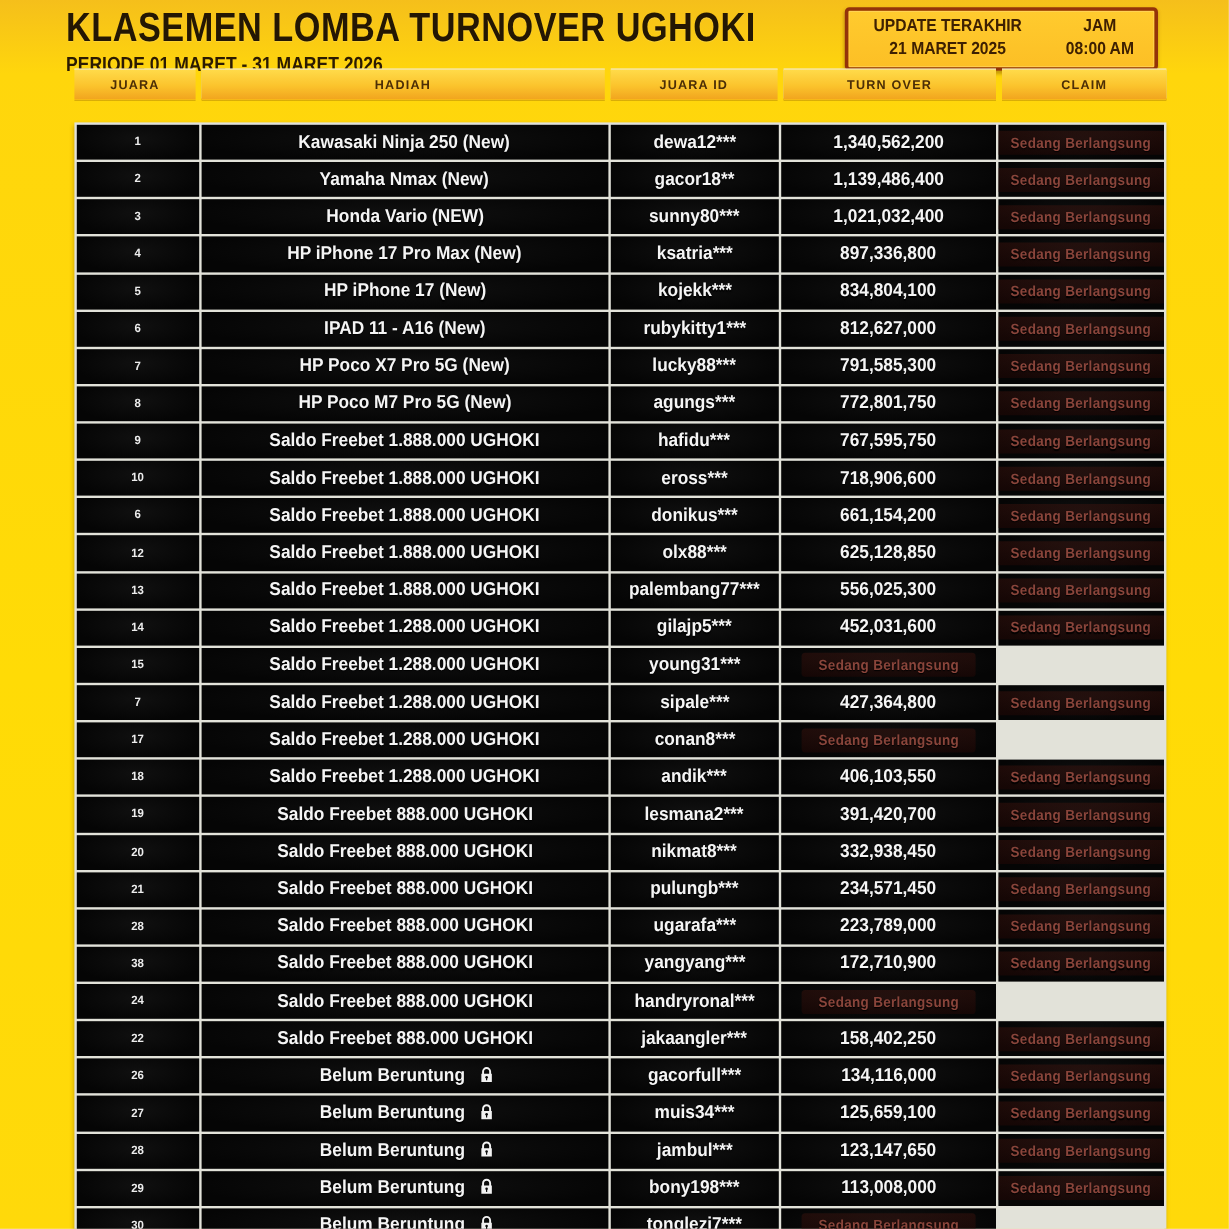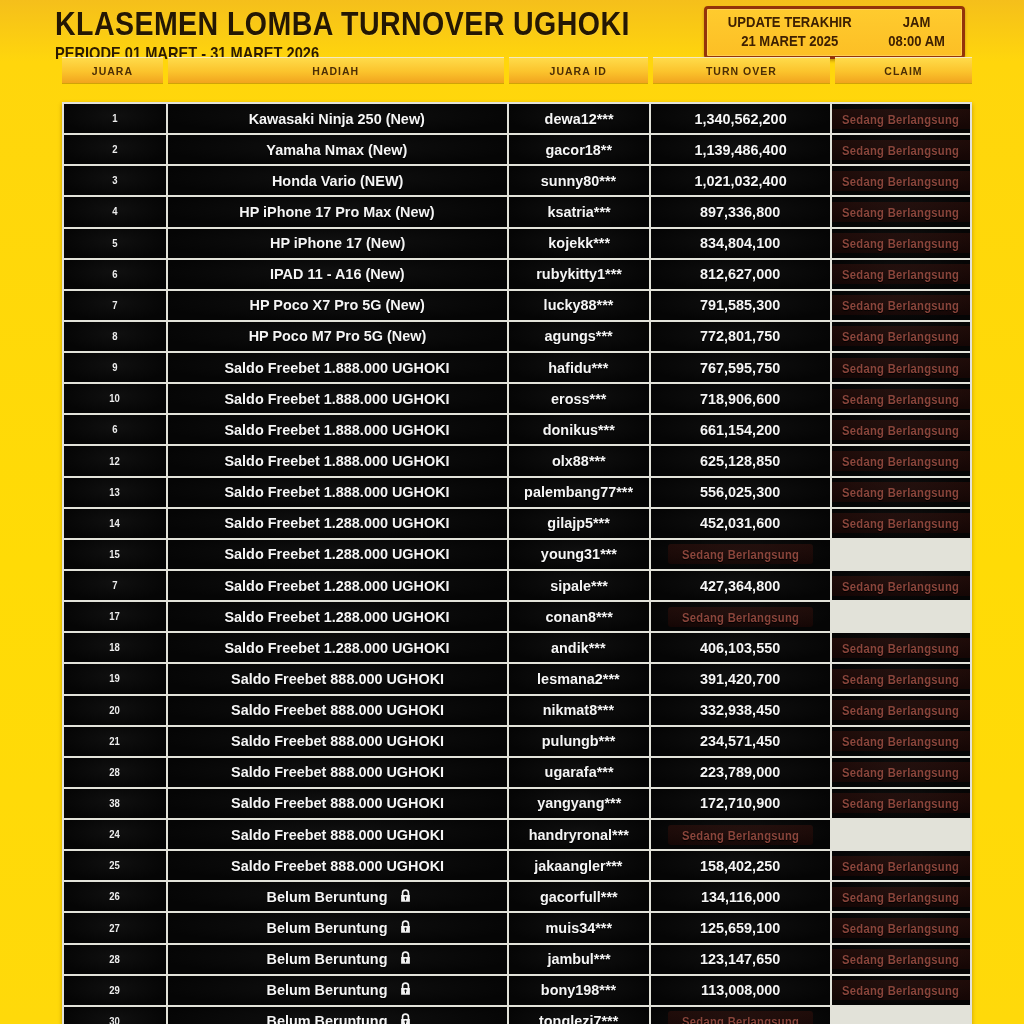--- a/index.html
+++ b/index.html
@@ -584,21 +584,21 @@
     <div class="t-cell">
       <span class="user-text">handryronal***</span>
     </div>
     <div class="t-cell">
       <span class="claim-panel"><span class="claim-text">Sedang Berlangsung</span></span>
     </div>
   </div>
 
   <div class="t-row">
     <div class="t-cell">
-      <span class="rank-text">25</span>
+      <span class="rank-text">22</span>
     </div>
     <div class="t-cell">
       <span class="prize-wrap">
         <span class="prize-text">Saldo Freebet 888.000 UGHOKI</span>
 
       </span>
     </div>
     <div class="t-cell">
       <span class="user-text">jakaangler***</span>
     </div>

